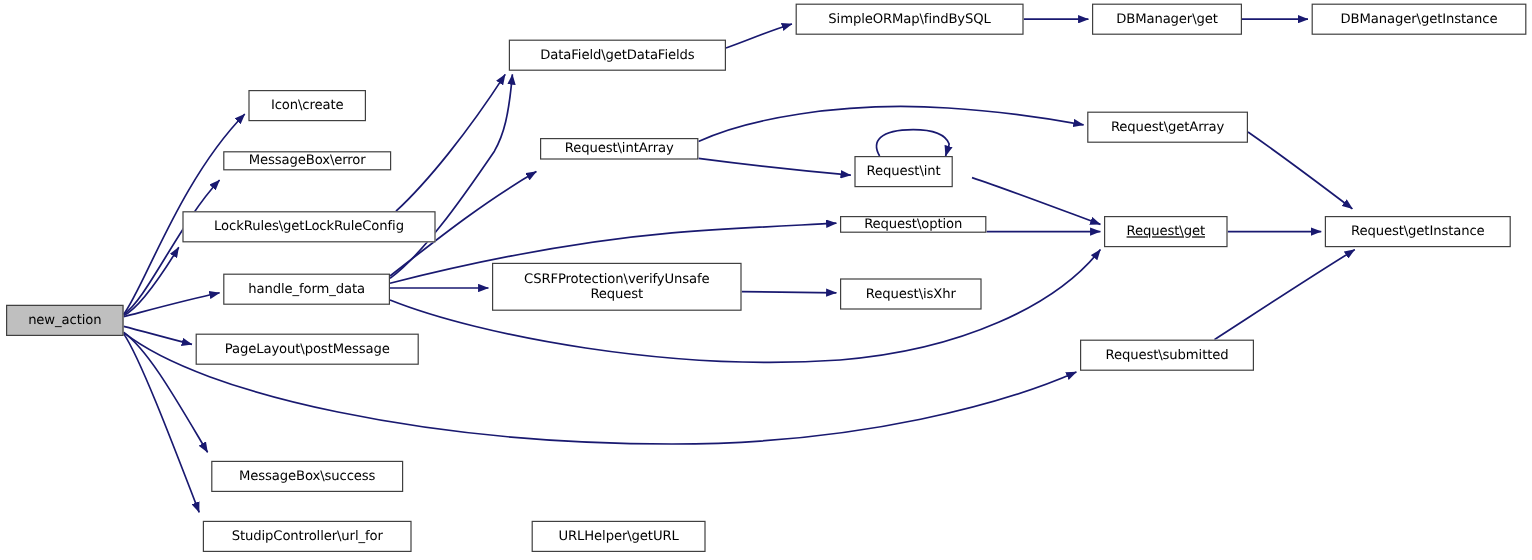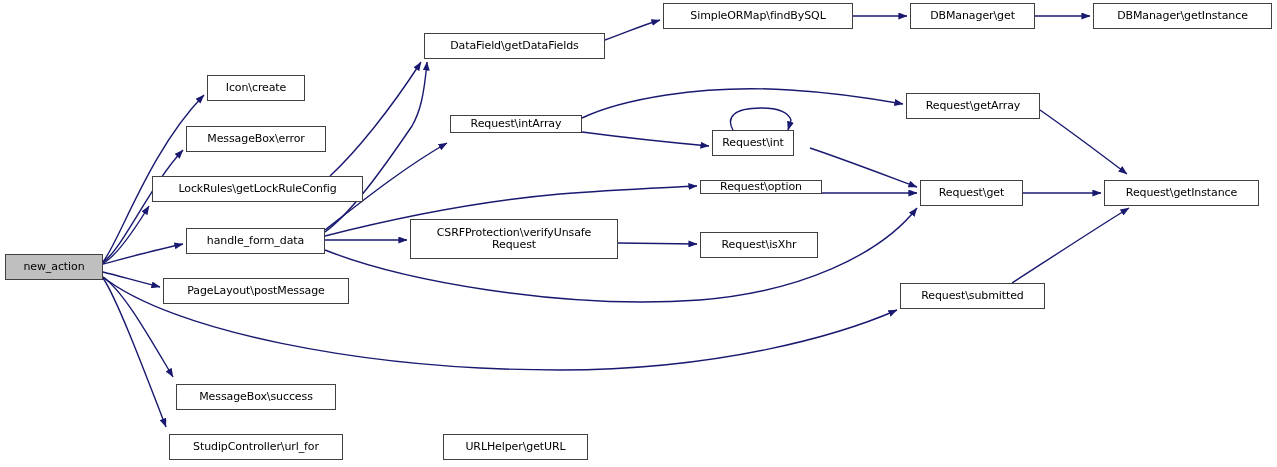--- a/index.html
+++ b/index.html
@@ -78,35 +78,35 @@
         <path d="M822,193 L917,193" fill="none" stroke="#191970" stroke-width="1.4" marker-end="url(#arrowhead)"></path>
         <path d="M1040,110 C1063,126 1098,152 1127,174" fill="none" stroke="#191970" stroke-width="1.4" marker-end="url(#arrowhead)"></path>
         <path d="M1023,193 L1101,193" fill="none" stroke="#191970" stroke-width="1.4" marker-end="url(#arrowhead)"></path>
         <path d="M618,243 L697,244" fill="none" stroke="#191970" stroke-width="1.4" marker-end="url(#arrowhead)"></path>
         <path d="M1012,283 C1040,265 1090,232 1129,208" fill="none" stroke="#191970" stroke-width="1.4" marker-end="url(#arrowhead)"></path>
       </g>
   </svg>
   <div id="node-group">
       <div class="node root" style="left: 5px; top: 254px; width: 98px; height: 26px;">new_action</div>
       <div class="node" style="left: 207px; top: 75px; width: 98px; height: 26px;">Icon\create</div>
-      <div class="node" style="left: 186px; top: 126px; width: 140px; height: 26px;">MessageBox\error</div>
+      <div class="node" style="left: 186px; top: 126px; width: 140px; height: 16px;">MessageBox\error</div>
       <div class="node" style="left: 152px; top: 176px; width: 211px; height: 26px;">LockRules\getLockRuleConfig</div>
       <div class="node" style="left: 186px; top: 228px; width: 139px; height: 26px;">handle_form_data</div>
       <div class="node" style="left: 163px; top: 278px; width: 186px; height: 26px;">PageLayout\postMessage</div>
       <div class="node" style="left: 176px; top: 384px; width: 160px; height: 26px;">MessageBox\success</div>
       <div class="node" style="left: 169px; top: 434px; width: 174px; height: 26px;">StudipController\url_for</div>
       <div class="node" style="left: 443px; top: 434px; width: 145px; height: 26px;">URLHelper\getURL</div>
       <div class="node" style="left: 424px; top: 33px; width: 181px; height: 26px;">DataField\getDataFields</div>
       <div class="node" style="left: 663px; top: 3px; width: 190px; height: 26px;">SimpleORMap\findBySQL</div>
       <div class="node" style="left: 910px; top: 3px; width: 125px; height: 26px;">DBManager\get</div>
       <div class="node" style="left: 1093px; top: 3px; width: 179px; height: 26px;">DBManager\getInstance</div>
       <div class="node" style="left: 450px; top: 115px; width: 132px; height: 18px;">Request\intArray</div>
       <div class="node" style="left: 712px; top: 130px; width: 82px; height: 26px;">Request\int</div>
       <div class="node" style="left: 906px; top: 93px; width: 134px; height: 26px;">Request\getArray</div>
       <div class="node" style="left: 700px; top: 180px; width: 122px; height: 14px;">Request\option</div>
-      <div class="node" style="left: 920px; top: 180px; width: 103px; height: 26px;">Request\get</div>
+      <div class="node" style="left: 920px; top: 180px; width: 103px; height: 26px; text-decoration: underline;">Request\get</div>
       <div class="node" style="left: 1104px; top: 180px; width: 155px; height: 26px;">Request\getInstance</div>
       <div class="node" style="left: 410px; top: 219px; width: 208px; height: 40px;">CSRFProtection\verifyUnsafe
 Request</div>
       <div class="node" style="left: 700px; top: 232px; width: 118px; height: 26px;">Request\isXhr</div>
       <div class="node" style="left: 900px; top: 283px; width: 145px; height: 26px;">Request\submitted</div>
     </div>
 </div>
 
 </body></html>

